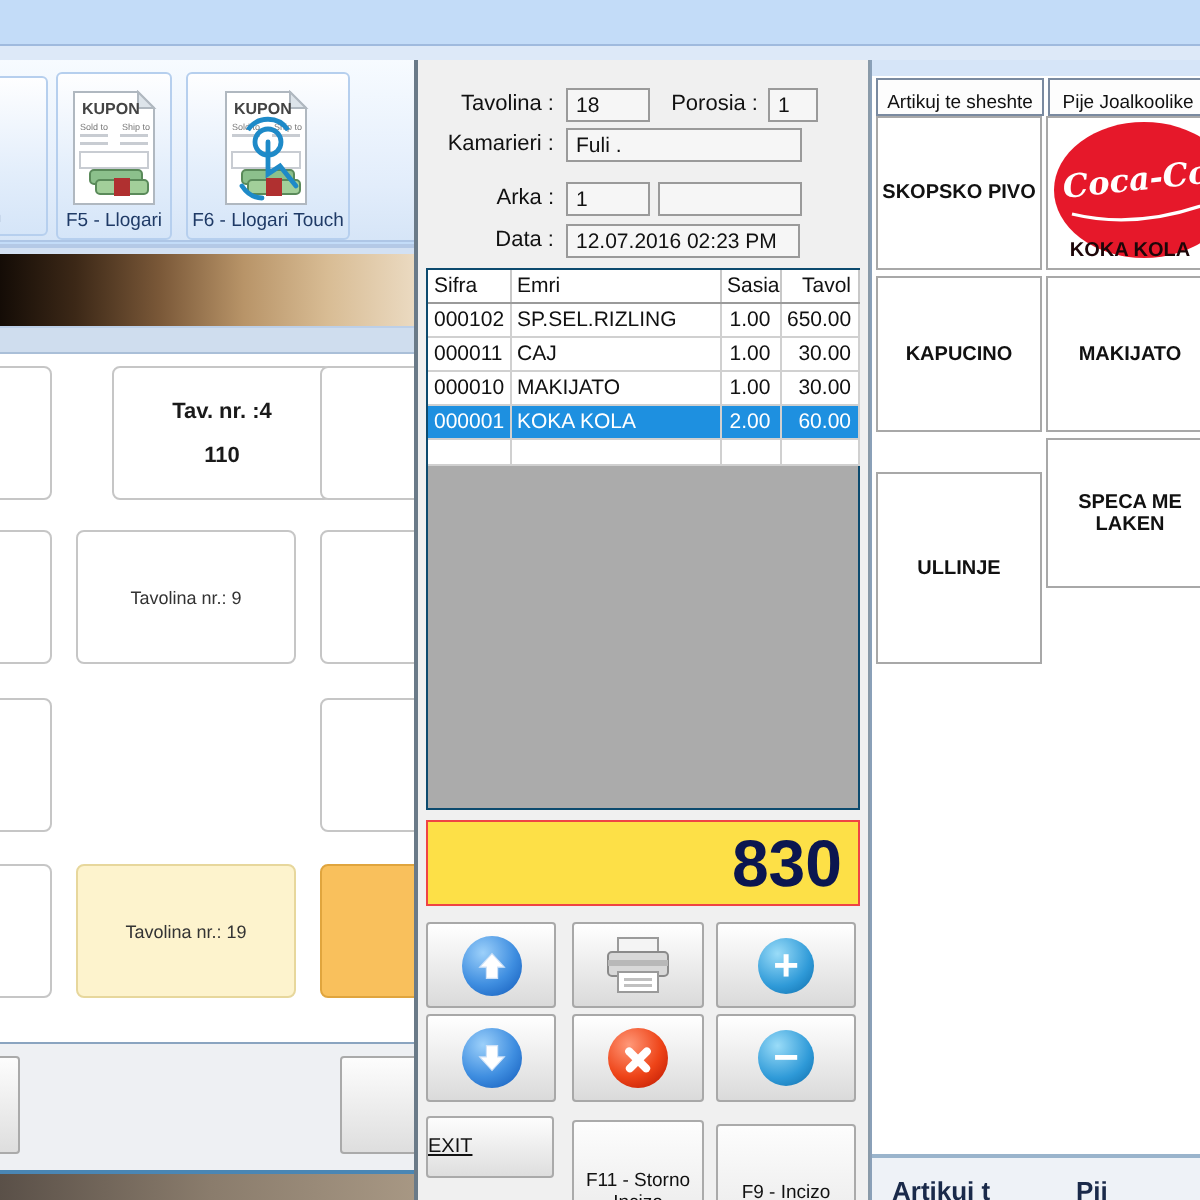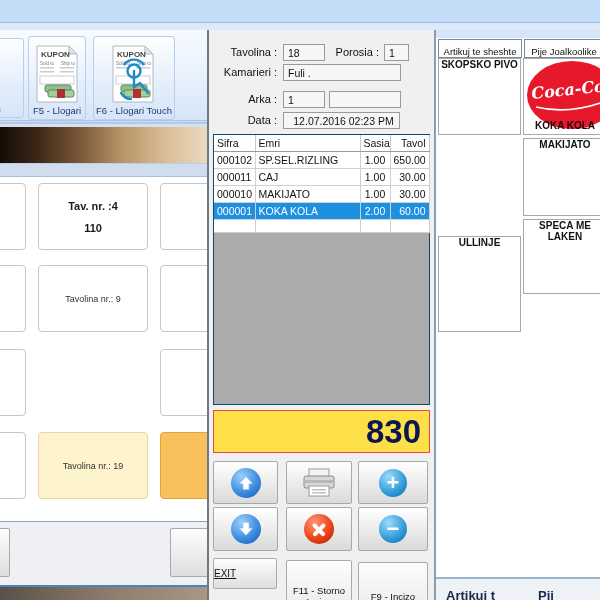--- a/index.html
+++ b/index.html
@@ -90,21 +90,21 @@
     border:1px solid #aaaaaa; border-radius:2px; font-size:9.5px; color:#111; text-align:center; }
 
   
   .right-panel { left:435px; top:30px; width:165px; height:570px; background:#ffffff;
     border-left:1px solid #8aa0b8; overflow:hidden; }
   .rp-strip { position:absolute; left:0; top:0; width:165px; height:8px; background:#d6e5f8; }
   .tab { position:absolute; top:9px; height:19px; background:#fdfdfd;
     border:1px solid #7a8aa0; font-size:9.5px; color:#111; display:flex;
     align-items:flex-end; justify-content:center; white-space:nowrap; }
   .art-cell { position:absolute; background:#ffffff; border:1px solid #a8a8a8;
-    display:flex; justify-content:center; text-align:center;
+    display:flex; align-items:center; justify-content:center; text-align:center;
     font-weight:bold; font-size:10px; color:#111; overflow:hidden; }
   .koka-label { position:absolute; left:0; bottom:3px; width:100%; text-align:center;
     font-weight:bold; font-size:10px; color:#1c0608; }
   .rp-line { position:absolute; left:0; top:547px; width:165px; height:2px; background:#9ab4cc; }
   .rp-bottom { position:absolute; left:0; top:549px; width:165px; height:21px; background:#eef2f7; }
   .rp-frag { position:absolute; font-weight:bold; font-size:13px; color:#1a2a4a; white-space:nowrap; }
 </style>
 </head>
 <body>
 
@@ -165,21 +165,21 @@
       <span class="lbl">F6 - Llogari Touch</span>
     </div>
   </div>
   <div class="abs ribbon-edge1"></div>
   <div class="abs ribbon-edge2"></div>
   <div class="abs photo-band"></div>
   <div class="abs steel-bar"></div>
   <div class="abs left-grid-bg"></div>
 
   <div class="tbl-btn" style="left:-42px; top:153px; width:68px;"></div>
-  <div class="tbl-btn bold" style="left:38px; top:153px;gap:10px;">
+  <div class="tbl-btn bold" style="left:56px; top:153px;gap:10px;">
     <span>Tav. nr. :4</span>
     <span>110</span>
   </div>
   <div class="tbl-btn reg frag" style="left:160px; top:153px; justify-content:center;">
     <span>Tavol</span>
   </div>
 
   <div class="tbl-btn" style="left:-42px; top:235px; width:68px;"></div>
   <div class="tbl-btn reg" style="left:38px; top:235px;">
     <span>Tavolina nr.: 9</span>
@@ -229,21 +229,21 @@
 
   <span class="flabel" style="left:0; top:63px;">Arka :</span>
   <div class="fbox" style="left:74px; top:61px; width:42px; height:17px;">
     <span>1</span>
   </div>
   <div class="fbox" style="left:120px; top:61px; width:72px; height:17px;">
     <span></span>
   </div>
 
   <span class="flabel" style="left:0; top:84px;">Data :</span>
-  <div class="fbox" style="left:74px; top:82px; width:117px; height:17px;text-align:center;">
+  <div class="fbox" style="left:74px; top:82px; width:117px; height:17px;">
     <span>12.07.2016 02:23 PM</span>
   </div>
 
   <div class="items-table">
     <table>
       <colgroup>
           <col style="width:41px">
           <col style="width:105px">
           <col style="width:30px">
           <col style="width:39px">
@@ -358,20 +358,23 @@
   </div>
   <div class="art-cell" style="left:87px; top:28px; width:84px; height:77px;">
     <svg width="84" height="74" viewBox="0 0 84 74" style="position:absolute; left:0; top:0;">
       <ellipse cx="48" cy="36" rx="45" ry="34" fill="#e6182a"></ellipse>
       <text x="8" y="40" font-size="16" font-style="italic" font-weight="bold" font-family="DejaVu Serif, serif" fill="#ffffff" transform="rotate(-6 8 40)">Coca-Cola</text>
       <path d="M12 48 Q 45 56 82 42" stroke="#ffffff" stroke-width="1.6" fill="none"></path>
     </svg>
     <span class="koka-label">KOKA KOLA</span>
   </div>
 
+  <div class="art-cell" style="left:2px; top:108px; width:83px; height:78px;">
+    <span>KAPUCINO</span>
+  </div>
   <div class="art-cell" style="left:87px; top:108px; width:84px; height:78px;">
     <span>MAKIJATO</span>
   </div>
 
   <div class="art-cell" style="left:2px; top:206px; width:83px; height:96px;">
     <span>ULLINJE</span>
   </div>
   <div class="art-cell" style="left:87px; top:189px; width:84px; height:75px; padding:0 8px;">
     <span>SPECA ME LAKEN</span>
   </div>

